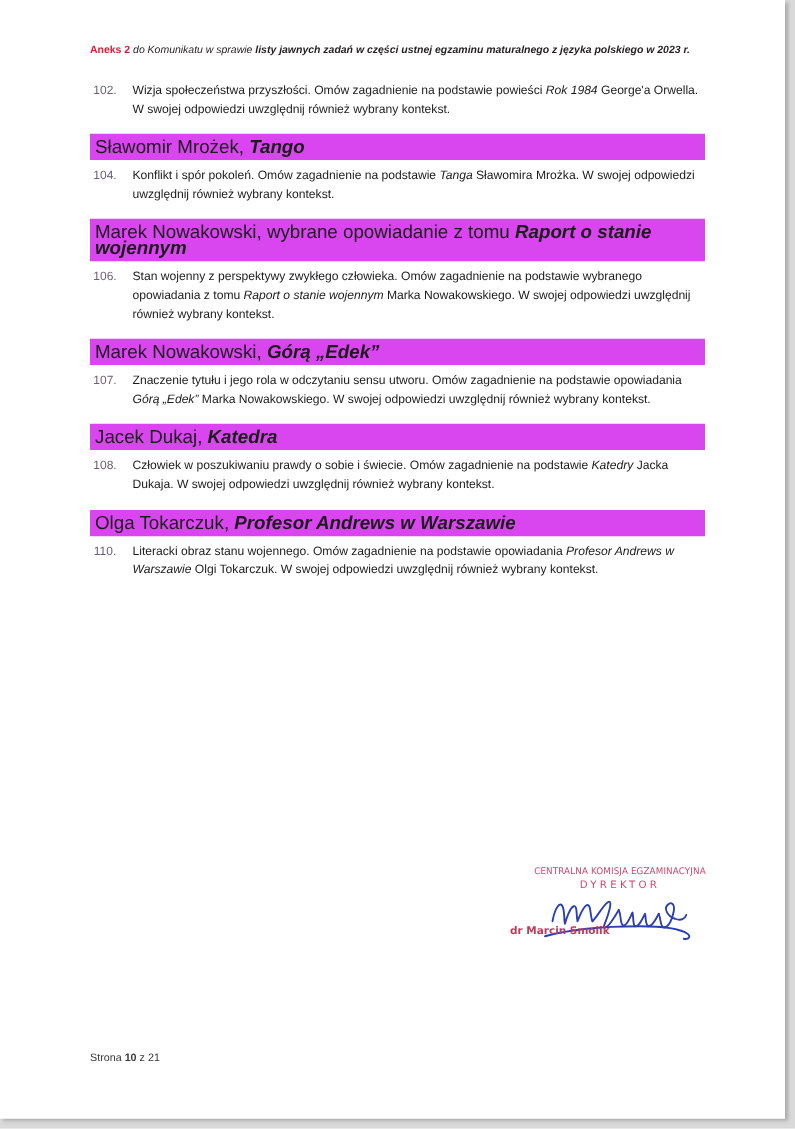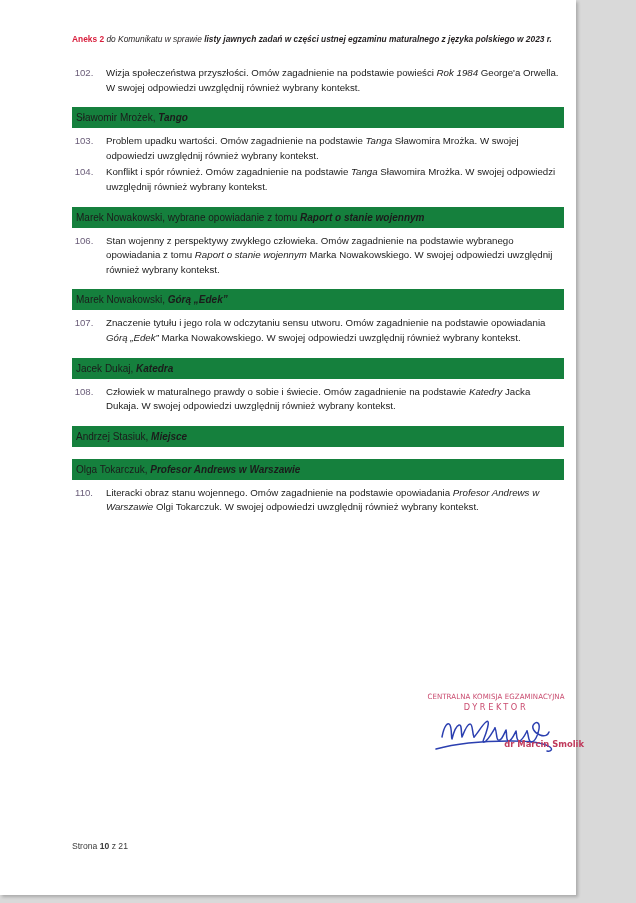--- a/index.html
+++ b/index.html
@@ -19,21 +19,21 @@
     width: 636px;
     height: 903px;
     background: #d9d9d9;
     box-sizing: border-box;
   }
 
   .page {
     position: absolute;
     left: 0;
     top: 0;
-    width: 576px;
+    width: 628px;
     height: 895px;
     background: #ffffff;
     box-shadow: 2px 2px 3px rgba(0,0,0,0.22);
     box-sizing: border-box;
   }
 
   .page-inner {
     position: relative;
     width: 100%;
     height: 100%;
@@ -88,23 +88,23 @@
     flex: 1 1 auto;
     font-size: 9.7px;
     line-height: 14.6px;
     color: #1b1b1b;
     text-align: left;
   }
   .task-text i { font-style: italic; }
 
   
   .section-head {
-    background: #15803d;
+    background: #d946ef;
     color: #1b1b1b;
-    font-size: 10px;
+    font-size: 15px;
     line-height: 13px;
     padding: 4px 4px 4px 4px;
     margin: 12px 0 6px 0;
     box-sizing: border-box;
   }
   .section-head .title {
     font-style: italic;
     font-weight: bold;
   }
 
@@ -139,21 +139,21 @@
     left: 8px;
     top: 21px;
     width: 160px;
     height: 44px;
   }
   .sig-name {
     position: absolute;
     left: 0;
     top: 47px;
     width: 176px;
-    text-align: right;
+    text-align: left;
     font-family: "DejaVu Sans", sans-serif;
     font-size: 8.4px;
     font-weight: bold;
     color: #c03a5c;
     line-height: 10px;
   }
 
   
   .footer {
     position: absolute;
@@ -178,47 +178,42 @@
 
       <div class="content">
 
         <div class="task">
           <div class="task-num">102.</div>
           <div class="task-text"><span>Wizja społeczeństwa przyszłości. Omów zagadnienie na podstawie powieści </span><i>Rok 1984</i><span> George'a Orwella. W swojej odpowiedzi uwzględnij również wybrany kontekst.</span></div>
         </div>
 
         <div class="section-head"><span>Sławomir Mrożek, </span><span class="title">Tango</span></div>
         <div class="task">
-          <div class="task-num">103.</div>
-          <div class="task-text"><span>Problem upadku wartości. Omów zagadnienie na podstawie </span><i>Tanga</i><span> Sławomira Mrożka. W swojej odpowiedzi uwzględnij również wybrany kontekst.</span></div>
-        </div>
-        <div class="task">
           <div class="task-num">104.</div>
-          <div class="task-text"><span>Konflikt i spór również. Omów zagadnienie na podstawie </span><i>Tanga</i><span> Sławomira Mrożka. W swojej odpowiedzi uwzględnij również wybrany kontekst.</span></div>
+          <div class="task-text"><span>Konflikt i spór pokoleń. Omów zagadnienie na podstawie </span><i>Tanga</i><span> Sławomira Mrożka. W swojej odpowiedzi uwzględnij również wybrany kontekst.</span></div>
         </div>
 
         <div class="section-head"><span>Marek Nowakowski, wybrane opowiadanie z tomu </span><span class="title">Raport o stanie wojennym</span></div>
         <div class="task">
           <div class="task-num">106.</div>
           <div class="task-text"><span>Stan wojenny z perspektywy zwykłego człowieka. Omów zagadnienie na podstawie wybranego opowiadania z tomu </span><i>Raport o stanie wojennym</i><span> Marka Nowakowskiego. W swojej odpowiedzi uwzględnij również wybrany kontekst.</span></div>
         </div>
 
         <div class="section-head"><span>Marek Nowakowski, </span><span class="title">Górą „Edek”</span></div>
         <div class="task">
           <div class="task-num">107.</div>
           <div class="task-text"><span>Znaczenie tytułu i jego rola w odczytaniu sensu utworu. Omów zagadnienie na podstawie opowiadania </span><i>Górą „Edek”</i><span> Marka Nowakowskiego. W swojej odpowiedzi uwzględnij również wybrany kontekst.</span></div>
         </div>
 
         <div class="section-head"><span>Jacek Dukaj, </span><span class="title">Katedra</span></div>
         <div class="task">
           <div class="task-num">108.</div>
-          <div class="task-text"><span>Człowiek w maturalnego prawdy o sobie i świecie. Omów zagadnienie na podstawie </span><i>Katedry</i><span> Jacka Dukaja. W swojej odpowiedzi uwzględnij również wybrany kontekst.</span></div>
-        </div>
-
-        <div class="section-head"><span>Andrzej Stasiuk, </span><span class="title">Miejsce</span></div>
+          <div class="task-text"><span>Człowiek w poszukiwaniu prawdy o sobie i świecie. Omów zagadnienie na podstawie </span><i>Katedry</i><span> Jacka Dukaja. W swojej odpowiedzi uwzględnij również wybrany kontekst.</span></div>
+        </div>
+
 
         <div class="section-head"><span>Olga Tokarczuk, </span><span class="title">Profesor Andrews w Warszawie</span></div>
         <div class="task">
           <div class="task-num">110.</div>
           <div class="task-text"><span>Literacki obraz stanu wojennego. Omów zagadnienie na podstawie opowiadania </span><i>Profesor Andrews w Warszawie</i><span> Olgi Tokarczuk. W swojej odpowiedzi uwzględnij również wybrany kontekst.</span></div>
         </div>
 
       </div>
 
       <div class="signature">

